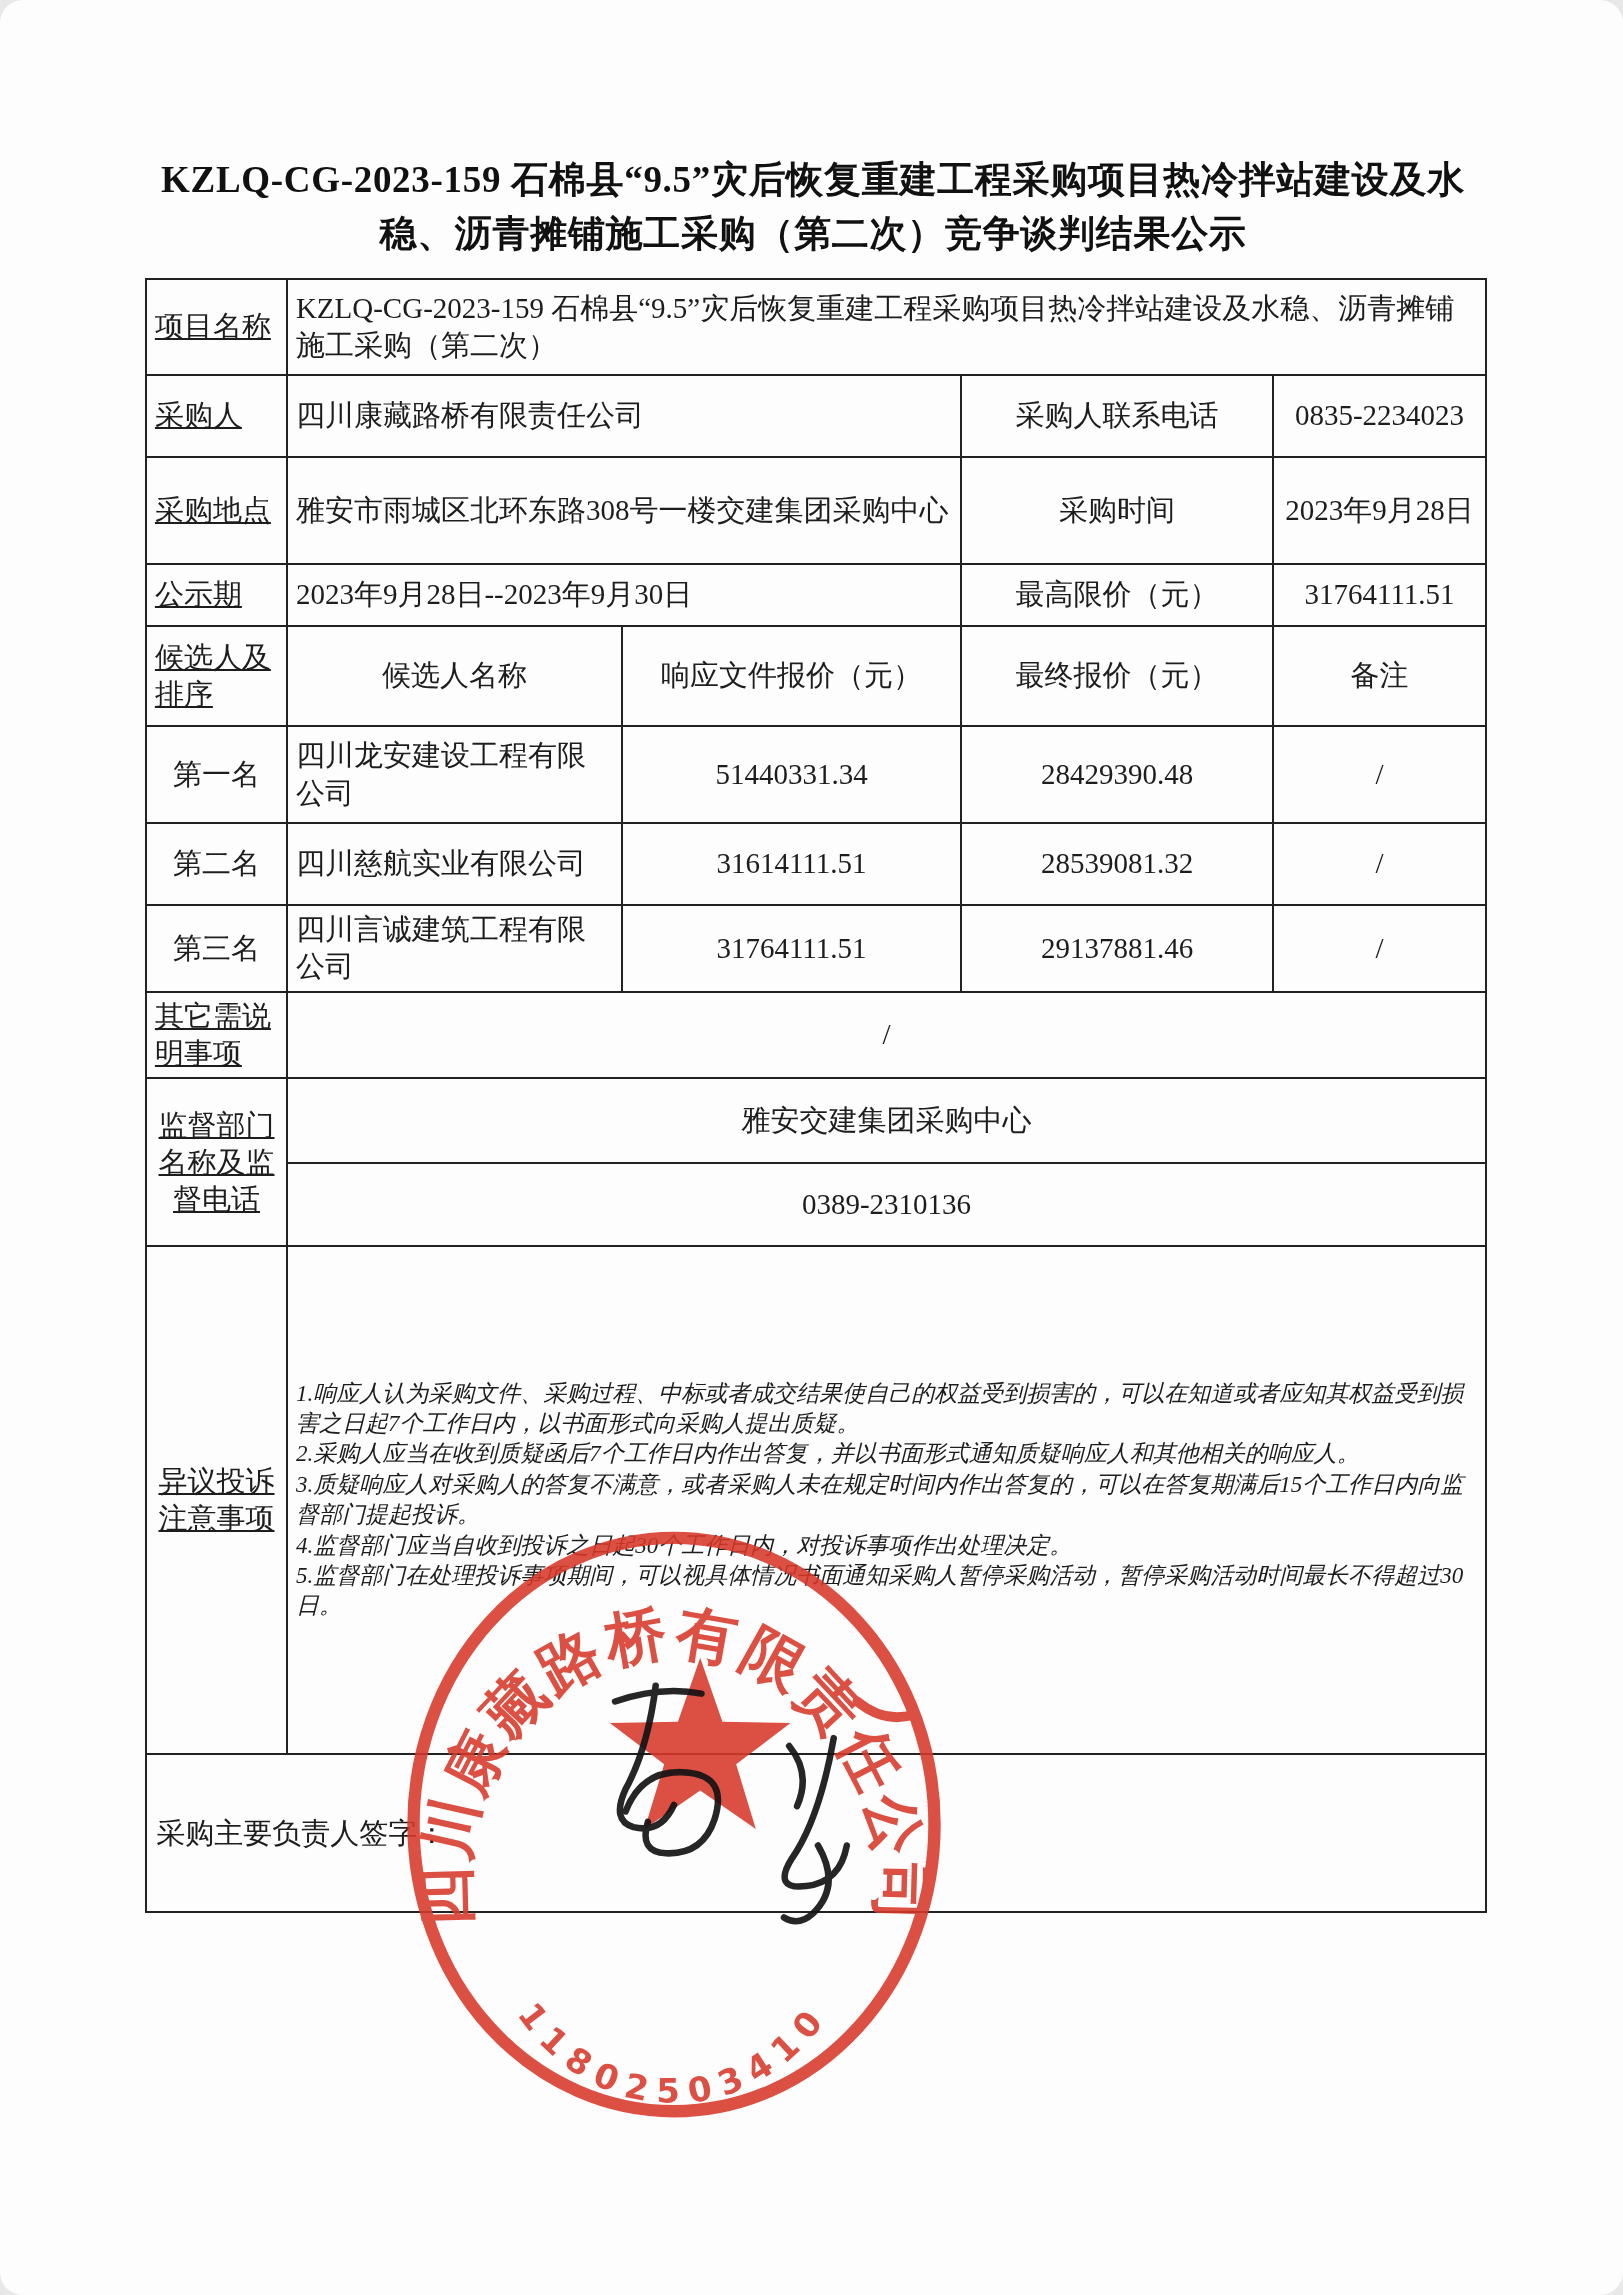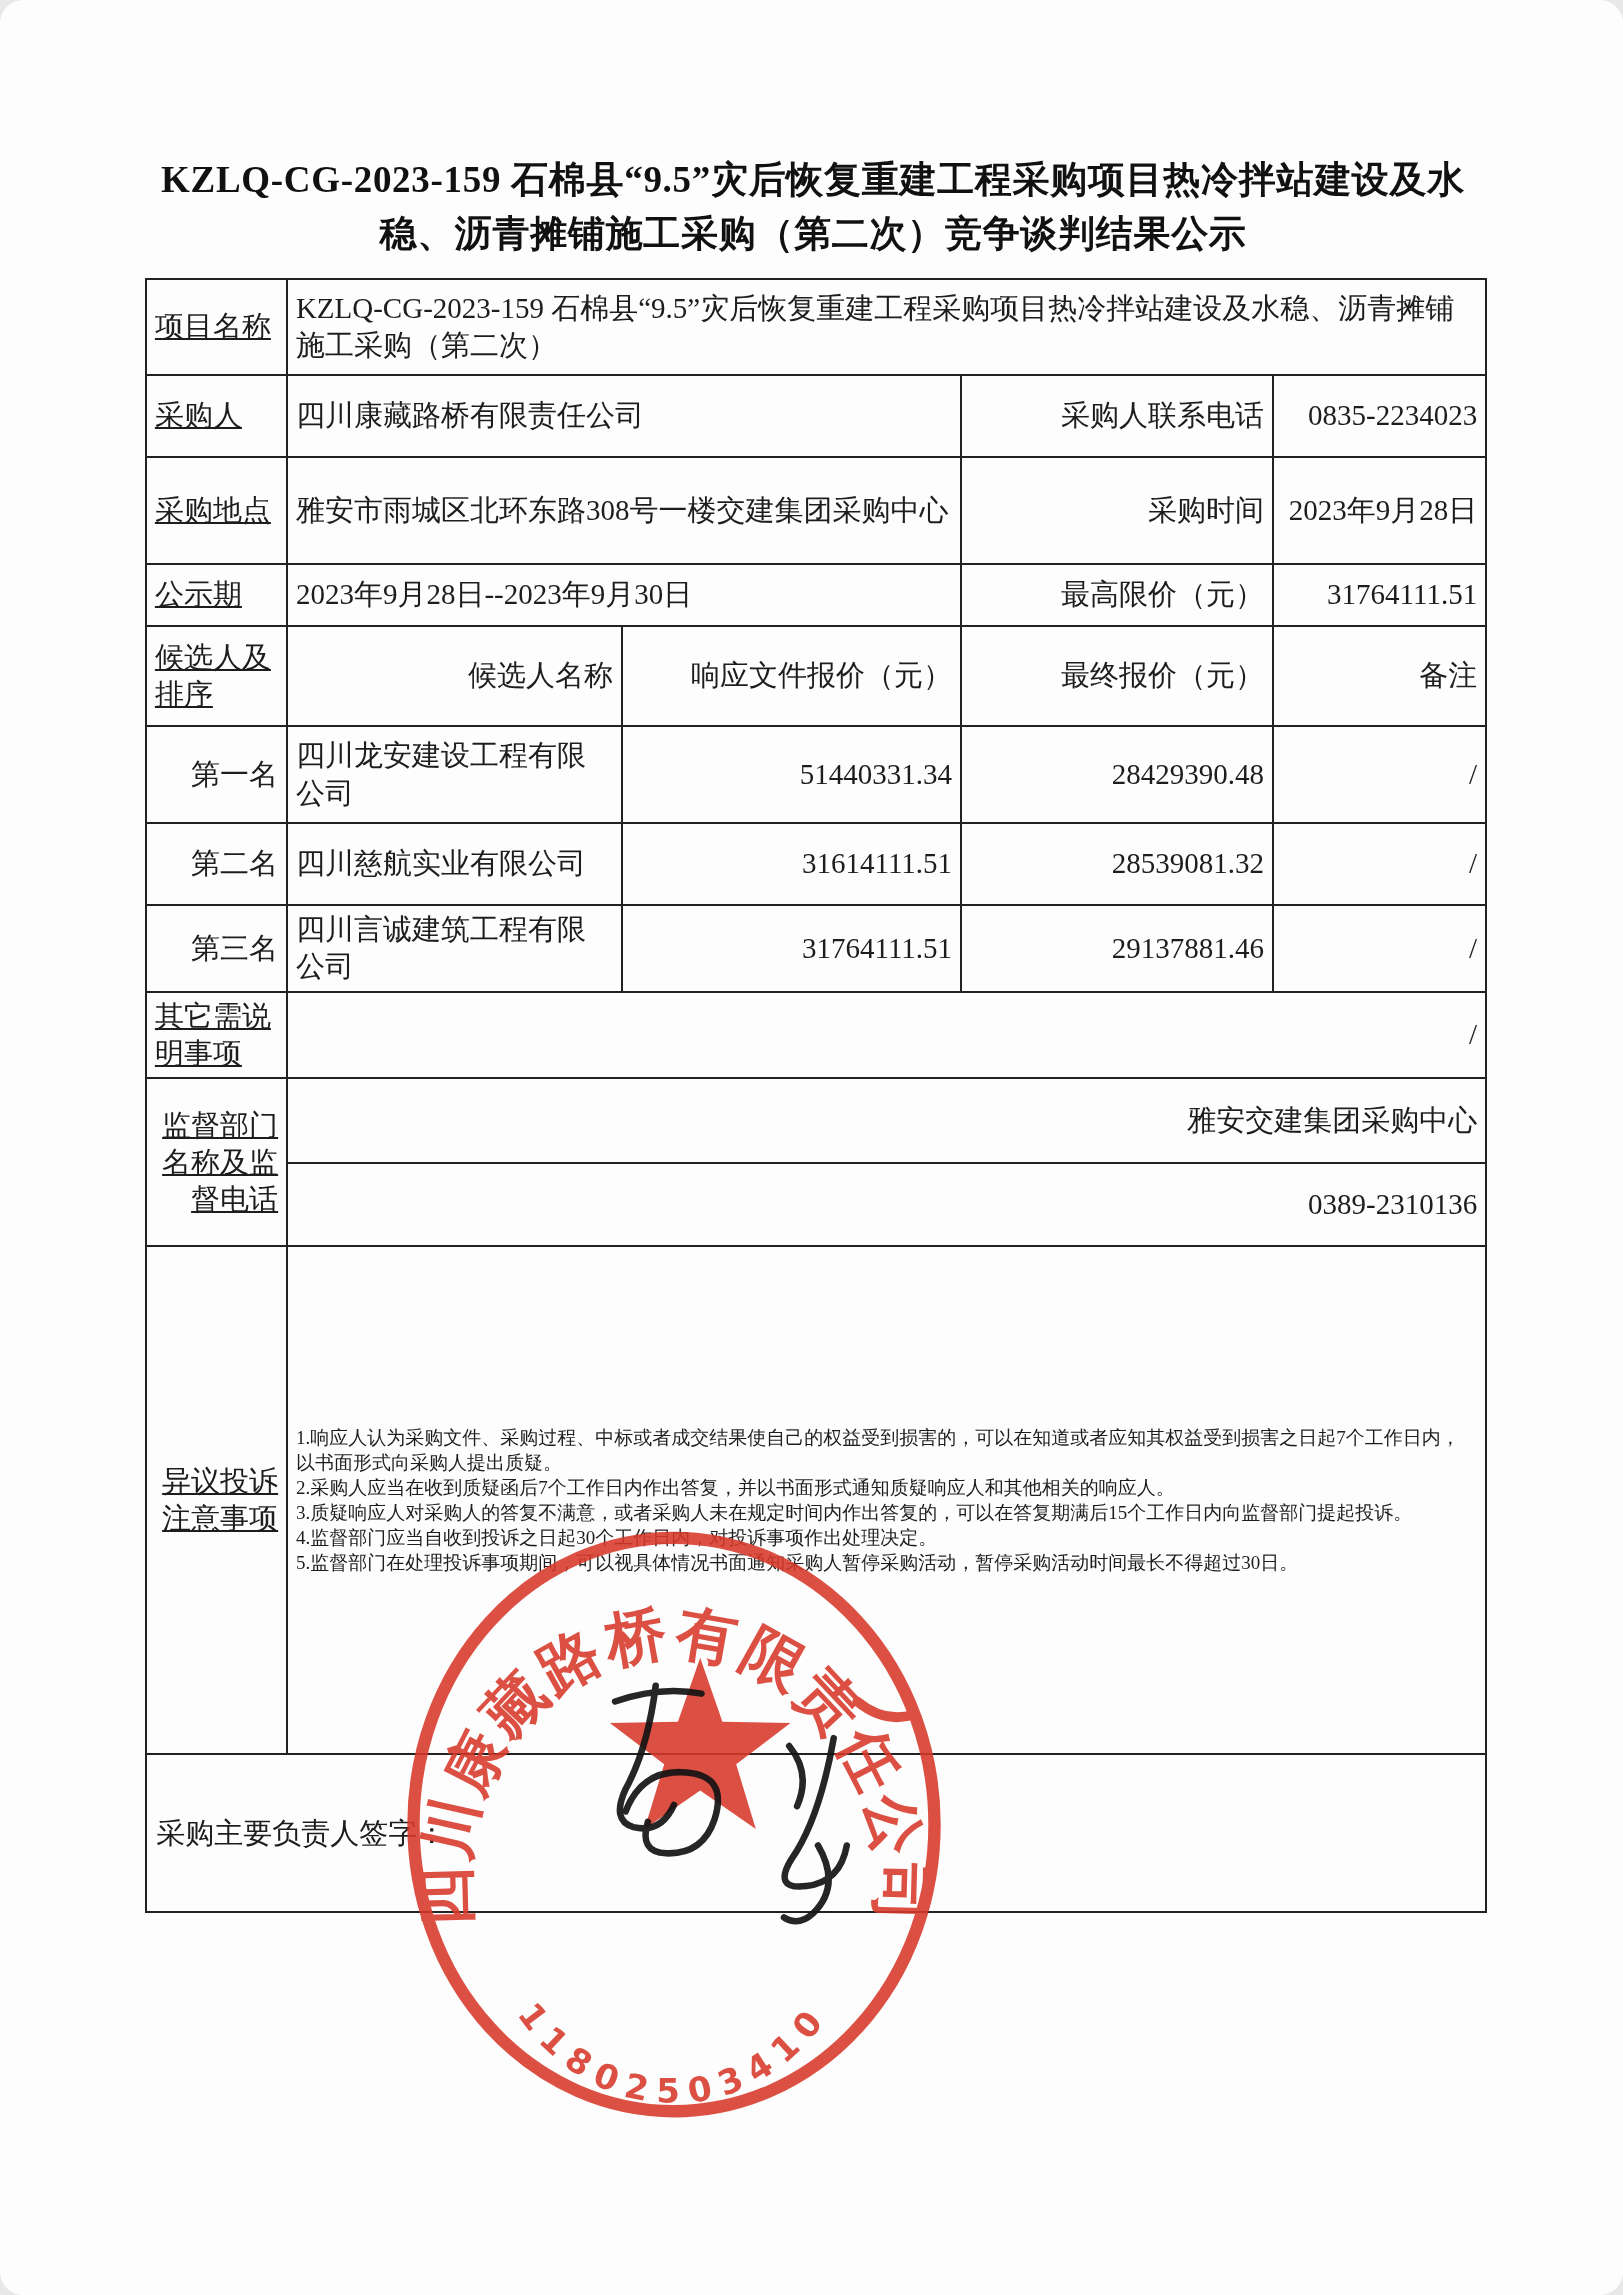--- a/index.html
+++ b/index.html
@@ -22,24 +22,24 @@
     border-collapse:collapse;table-layout:fixed;
   }
   table.main td{
     border:2.6px solid #222;
     font-size:29px;line-height:1.28;
     vertical-align:middle;
     padding:5.2px 7.9px;
     word-break:break-all;
   }
   td.lab{padding:5.2px 2.6px 5.2px 5.2px;text-decoration:underline;}
-  .ctr{text-align:right;}
+  .ctr{text-align:center;}
   .lft{text-align:left;}
   .name-cell{padding-right:22px !important;}
-  .obj-text{font-size:19px;line-height:1.32;}
+  .obj-text{font-size:23px;line-height:1.32;font-style:italic;}
   .obj-text div{margin:0;}
   .sign-cell{position:relative;padding-left:9.2px !important;}
   .stamp-wrap{
     position:absolute;left:399px;top:1530px;width:550px;height:593px;
     pointer-events:none;
   }
   .r1{height:96px}.r2{height:82px}.r3{height:107px}.r4{height:62px}
   .r5{height:100px}.r6{height:97px}.r7{height:82px}.r8{height:82px}
   .r9{height:77px}.r10{height:85px}.r11{height:83px}
   .r12{height:508px}.r13{height:158px}

